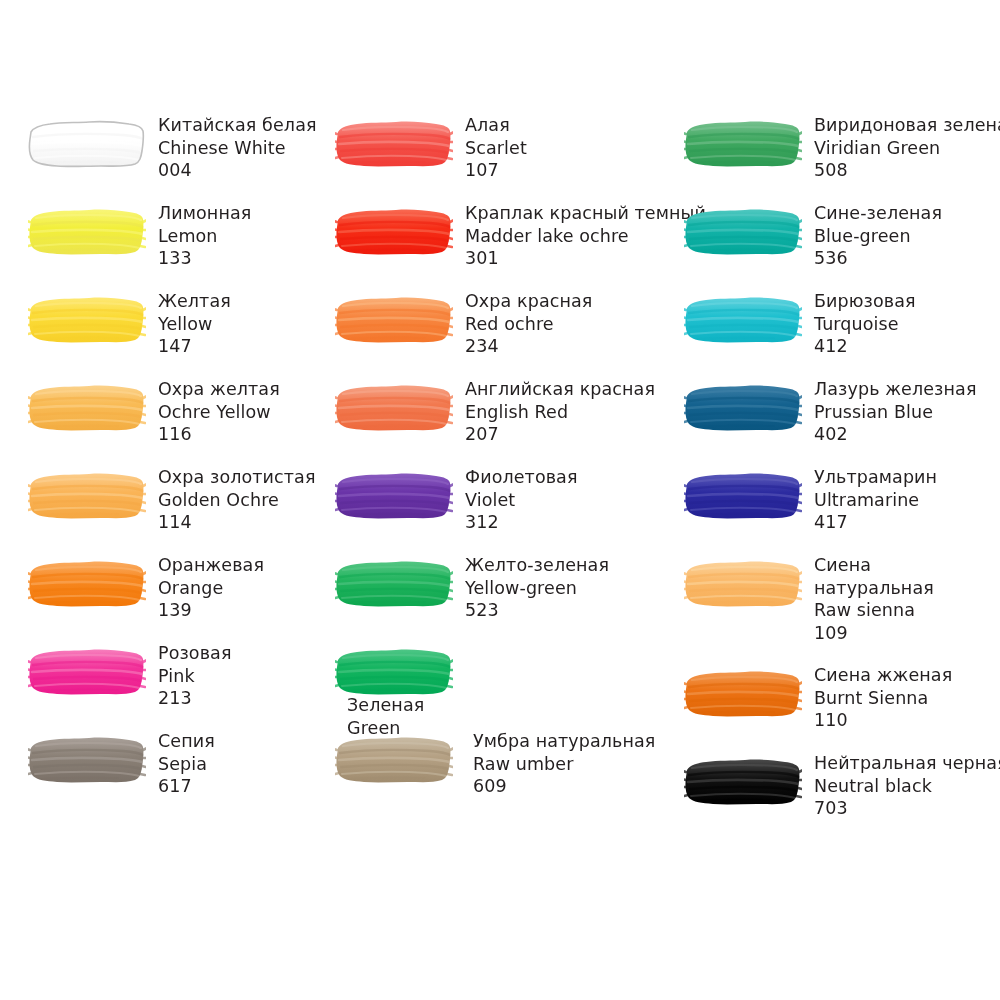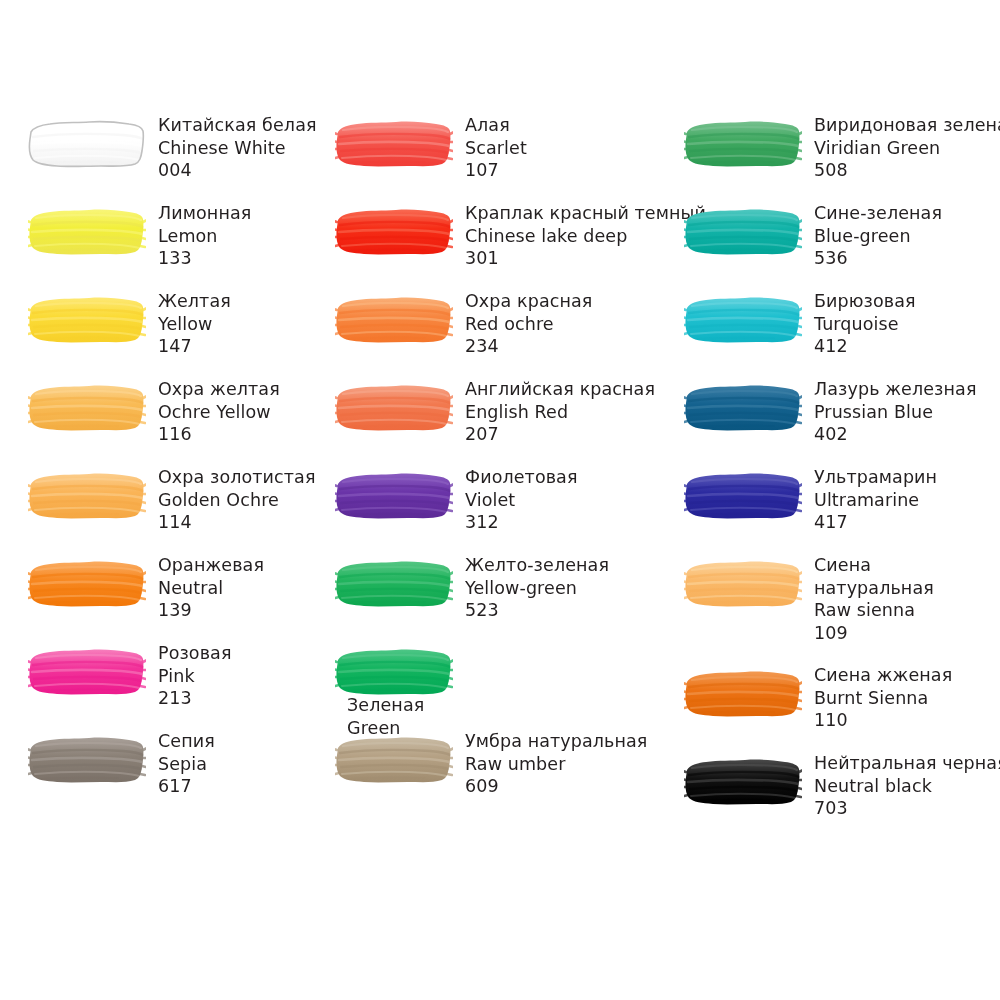--- a/index.html
+++ b/index.html
@@ -301,21 +301,21 @@
                 <path d="M5,19 C28,16 60,15 95,17 C106,18 112,19 115,21" fill="none" stroke="#f27708" stroke-width="2.4" stroke-linecap="round" opacity="0.5"></path>
                 <path d="M4,26 C26,24 58,23 93,25 C104,26 111,27 114,28" fill="none" stroke="#faac62" stroke-width="2.6" stroke-linecap="round" opacity="0.6"></path>
                 <path d="M6,33 C29,31 61,30 94,32 C105,33 111,34 113,35" fill="none" stroke="#f27708" stroke-width="2.3" stroke-linecap="round" opacity="0.45"></path>
                 <path d="M7,40 C30,38 62,37 92,39 C102,40 108,41 111,42" fill="none" stroke="#faac62" stroke-width="2" stroke-linecap="round" opacity="0.55"></path>
                 <path d="M10,45 C33,44 64,43 90,44" fill="none" stroke="#f27708" stroke-width="1.6" stroke-linecap="round" opacity="0.35"></path>
               </g>
             </svg>
           </div>
           <div class="labels">
             <div class="label-ru">Оранжевая</div>
-            <div class="label-en">Neutral</div>
+            <div class="label-en">Orange</div>
             <div class="label-code">139</div>
           </div>
         </div>
         <div class="swatch-row" style="left: 28px; top: 646px;">
           <div class="swatch-wrap">
             <svg viewBox="0 0 118 52" xmlns="http://www.w3.org/2000/svg" preserveAspectRatio="none">
               <defs>
                 <linearGradient id="g6" x1="0" y1="0" x2="0" y2="1">
                   <stop offset="0%" stop-color="#f77ebc"></stop>
                   <stop offset="42%" stop-color="#f2329a"></stop>
@@ -455,21 +455,21 @@
                 <path d="M5,19 C28,16 60,15 95,17 C106,18 112,19 115,21" fill="none" stroke="#ee1b0c" stroke-width="2.4" stroke-linecap="round" opacity="0.5"></path>
                 <path d="M4,26 C26,24 58,23 93,25 C104,26 111,27 114,28" fill="none" stroke="#f86a52" stroke-width="2.6" stroke-linecap="round" opacity="0.6"></path>
                 <path d="M6,33 C29,31 61,30 94,32 C105,33 111,34 113,35" fill="none" stroke="#ee1b0c" stroke-width="2.3" stroke-linecap="round" opacity="0.45"></path>
                 <path d="M7,40 C30,38 62,37 92,39 C102,40 108,41 111,42" fill="none" stroke="#f86a52" stroke-width="2" stroke-linecap="round" opacity="0.55"></path>
                 <path d="M10,45 C33,44 64,43 90,44" fill="none" stroke="#ee1b0c" stroke-width="1.6" stroke-linecap="round" opacity="0.35"></path>
               </g>
             </svg>
           </div>
           <div class="labels">
             <div class="label-ru">Краплак красный темный</div>
-            <div class="label-en">Chinese lake deep</div>
+            <div class="label-en">Madder lake ochre</div>
             <div class="label-code">301</div>
           </div>
         </div>
         <div class="swatch-row" style="left: 2px; top: 294px;">
           <div class="swatch-wrap">
             <svg viewBox="0 0 118 52" xmlns="http://www.w3.org/2000/svg" preserveAspectRatio="none">
               <defs>
                 <linearGradient id="g10" x1="0" y1="0" x2="0" y2="1">
                   <stop offset="0%" stop-color="#fab078"></stop>
                   <stop offset="42%" stop-color="#f78640"></stop>
@@ -649,21 +649,21 @@
                 <path d="M10,45 C33,44 64,43 90,44" fill="none" stroke="#02a855" stroke-width="1.6" stroke-linecap="round" opacity="0.35"></path>
               </g>
             </svg>
           </div>
           <div class="labels">
             <div class="label-ru">Зеленая</div>
             <div class="label-en">Green</div>
             <div class="label-code">519</div>
           </div>
         </div>
-        <div class="swatch-row" style="left: 2px; top: 734px;">
+        <div class="swatch-row" style="left: 2px; top: 734px; gap: 8px;">
           <div class="swatch-wrap">
             <svg viewBox="0 0 118 52" xmlns="http://www.w3.org/2000/svg" preserveAspectRatio="none">
               <defs>
                 <linearGradient id="g15" x1="0" y1="0" x2="0" y2="1">
                   <stop offset="0%" stop-color="#c9bba4"></stop>
                   <stop offset="42%" stop-color="#b5a184"></stop>
                   <stop offset="100%" stop-color="#a08c6f"></stop>
                 </linearGradient>
                 <clipPath id="c15">
                   <path d="M3,14 C6,9 13,7 22,6 C34,4 48,5 61,4 C74,3 88,4 101,6 C109,7 114,9 115,13 C116,19 115,26 114,33 C113,39 112,44 107,46 C98,49 86,48 73,48 C58,48 43,49 29,48 C18,47 9,46 5,42 C1,37 1,28 2,21 Z"></path>

